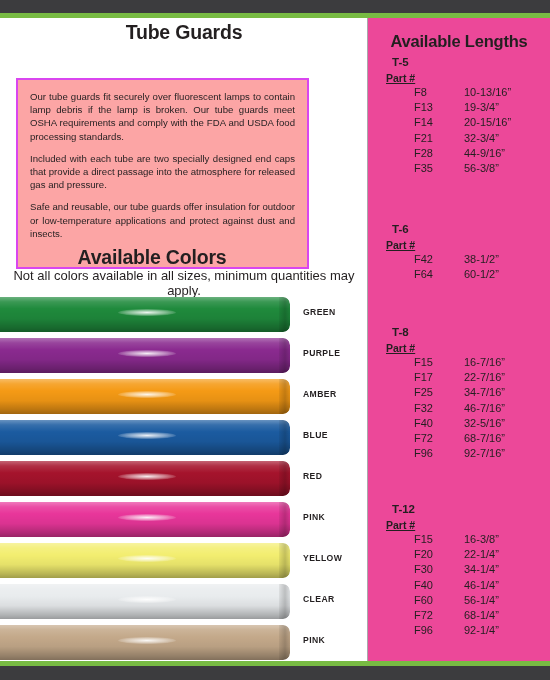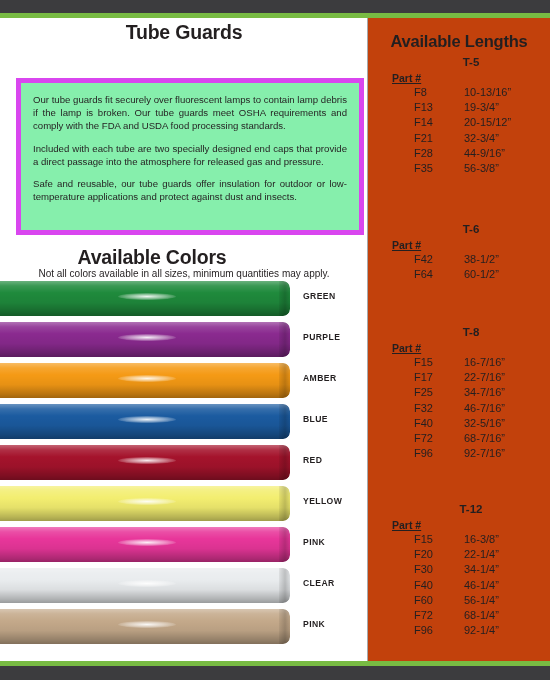--- a/index.html
+++ b/index.html
@@ -67,24 +67,24 @@
     font-weight: bold;
     text-align: center;
     letter-spacing: -0.2px;
   }
   #tube-guards-title { padding-top: 3px; }
 
   .intro-box {
     position: absolute;
     top: 60px;
     left: 16px;
-    width: 348px;
+    width: 293px;
     box-sizing: border-box;
-    background: #86efac;
-    border: 5px solid #d946ef;
+    background: #fca5a5;
+    border: 2px solid #d946ef;
     padding: 10px 12px 11px 12px;
   }
   .intro-box p {
     margin: 0 0 9px 0;
     font-size: 9.6px;
     line-height: 13.2px;
     text-align: justify;
     color: #231f20;
   }
   .intro-box p:last-child { margin-bottom: 16px; }
@@ -94,28 +94,28 @@
     top: 228px;
     left: 0;
     width: 304px;
   }
   #colors-subtitle {
     position: absolute;
     top: 250px;
     left: 0;
     width: 368px;
     text-align: center;
-    font-size: 10px;
+    font-size: 13px;
     color: #231f20;
   }
 
   
   .tube-list {
     position: absolute;
-    top: 260px;
+    top: 276px;
     left: 0;
     width: 320px;
   }
   .tube-row {
     position: relative;
     height: 41px;
   }
   .tube {
     position: absolute;
     left: -6px;
@@ -178,42 +178,42 @@
     white-space: nowrap;
   }
 
   
   .right-col {
     position: absolute;
     top: 0;
     left: 368px;
     width: 182px;
     height: 643px;
-    background: #c2410c;
+    background: #ec4899;
   }
   #lengths-title {
     padding-top: 14px;
     font-size: 16.5px;
   }
   .length-table {
     position: absolute;
     width: 182px;
   }
   .table-caption {
-    text-align: center;
+    text-align: left;
     font-size: 11.5px;
     font-weight: bold;
     margin-bottom: 4px;
     padding-left: 24px;
   }
   .col-head {
     font-size: 10.5px;
     font-weight: bold;
     text-decoration: underline;
-    margin-left: 24px;
+    margin-left: 18px;
     margin-bottom: 1px;
   }
   .len-row {
     display: flex;
     font-size: 11px;
     line-height: 15.2px;
     padding-left: 19px;
   }
   .len-part {
     width: 50px;
@@ -288,35 +288,35 @@
           <div class="tube">
             <div class="body" style="background: rgb(165, 19, 44);"></div>
             <div class="shade"></div>
             <div class="cap"></div>
             <div class="glint"></div>
           </div>
           <div class="tube-label">RED</div>
         </div>
         <div class="tube-row">
           <div class="tube">
+            <div class="body" style="background: rgb(232, 54, 154);"></div>
+            <div class="shade"></div>
+            <div class="cap"></div>
+            <div class="glint"></div>
+          </div>
+          <div class="tube-label">PINK</div>
+        </div>
+        <div class="tube-row">
+          <div class="tube">
             <div class="body" style="background: rgb(243, 238, 112);"></div>
             <div class="shade"></div>
             <div class="cap"></div>
             <div class="glint"></div>
           </div>
           <div class="tube-label">YELLOW</div>
-        </div>
-        <div class="tube-row">
-          <div class="tube">
-            <div class="body" style="background: rgb(232, 54, 154);"></div>
-            <div class="shade"></div>
-            <div class="cap"></div>
-            <div class="glint"></div>
-          </div>
-          <div class="tube-label">PINK</div>
         </div>
         <div class="tube-row">
           <div class="tube">
             <div class="body" style="background: rgb(233, 236, 238);"></div>
             <div class="shade"></div>
             <div class="cap"></div>
             <div class="glint"></div>
           </div>
           <div class="tube-label">CLEAR</div>
         </div>
@@ -344,21 +344,21 @@
           <div class="len-row">
             <div class="len-part">F8</div>
             <div class="len-size">10-13/16”</div>
           </div>
           <div class="len-row">
             <div class="len-part">F13</div>
             <div class="len-size">19-3/4”</div>
           </div>
           <div class="len-row">
             <div class="len-part">F14</div>
-            <div class="len-size">20-15/12”</div>
+            <div class="len-size">20-15/16”</div>
           </div>
           <div class="len-row">
             <div class="len-part">F21</div>
             <div class="len-size">32-3/4”</div>
           </div>
           <div class="len-row">
             <div class="len-part">F28</div>
             <div class="len-size">44-9/16”</div>
           </div>
           <div class="len-row">

